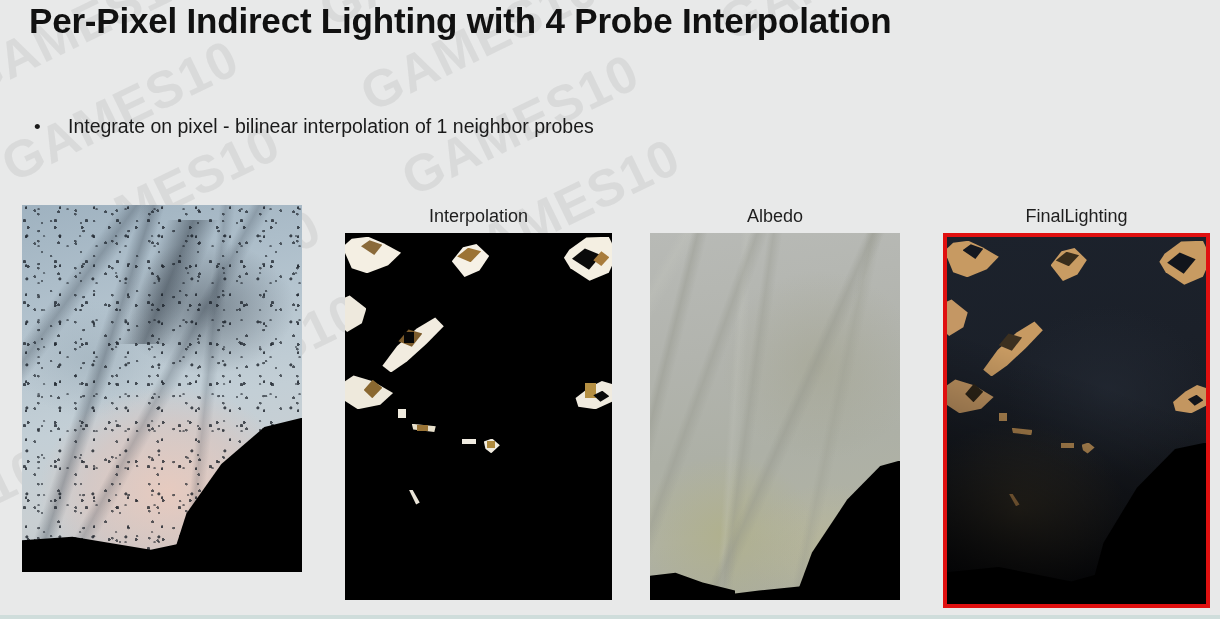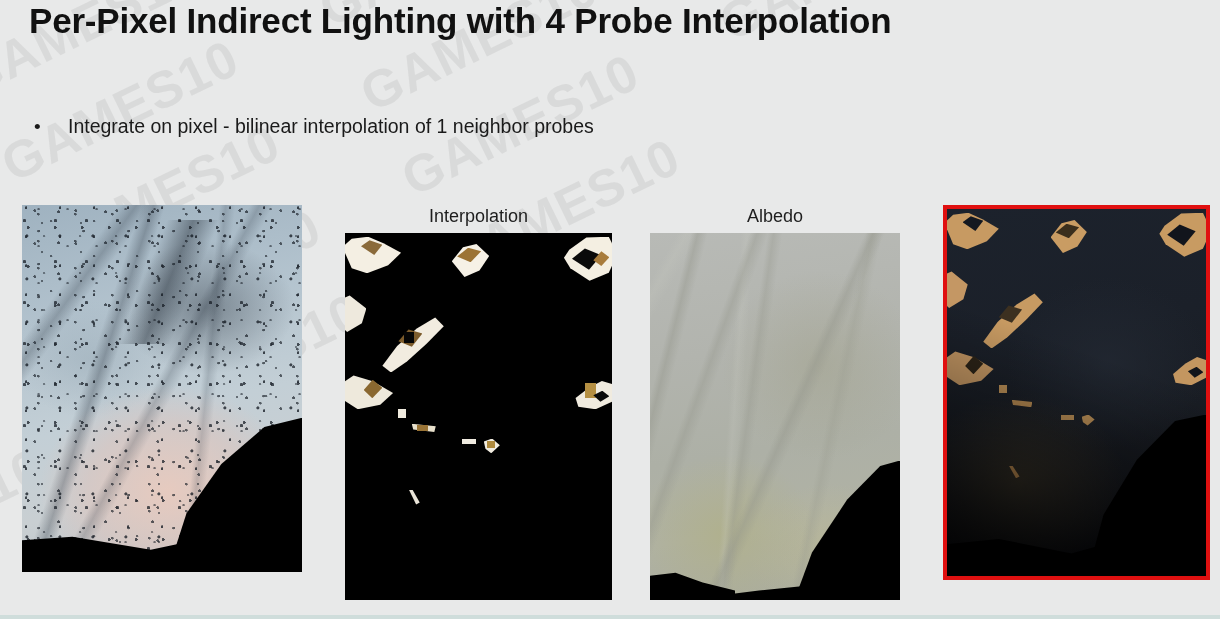--- a/index.html
+++ b/index.html
@@ -335,20 +335,21 @@
         <div class="void-wedge" style="right:0; top:62%; width:44%; height:38%;
                     clip-path: polygon(100% 0%, 100% 100%, 4% 100%, 20% 66%, 52% 28%, 82% 4%);"></div>
         <div class="void-wedge" style="left:0; bottom:0; width:34%; height:10%;
                     clip-path: polygon(0% 34%, 30% 26%, 62% 52%, 100% 74%, 100% 100%, 0% 100%);"></div>
         <div class="void-wedge" style="left:30%; bottom:0; width:40%; height:5%;
                     clip-path: polygon(0% 72%, 34% 48%, 74% 26%, 100% 10%, 100% 100%, 0% 100%);"></div>
       </div>
     </div>
 
     <div class="panel highlighted" style="left:943px; width:267px;">
+      <div class="panel-label">FinalLighting</div>
       <div class="panel-image" style="width:267px; height:375px;">
         <div class="layer final-base"></div>
 
         <div class="blob" style="left:-1%; top:1%; width:21%; height:10%; background:#c79a62;
                     clip-path: polygon(0% 28%, 16% 6%, 44% 0%, 70% 18%, 100% 44%, 78% 78%, 42% 100%, 16% 86%);"></div>
         <div class="blob" style="left:6%; top:2%; width:8%; height:4%; background:#141820;
                     clip-path: polygon(0% 40%, 40% 0%, 100% 30%, 62% 100%);"></div>
 
         <div class="blob" style="left:40%; top:3%; width:14%; height:9%; background:#c99c63;
                     clip-path: polygon(0% 52%, 30% 10%, 66% 0%, 100% 36%, 74% 80%, 34% 100%);"></div>

